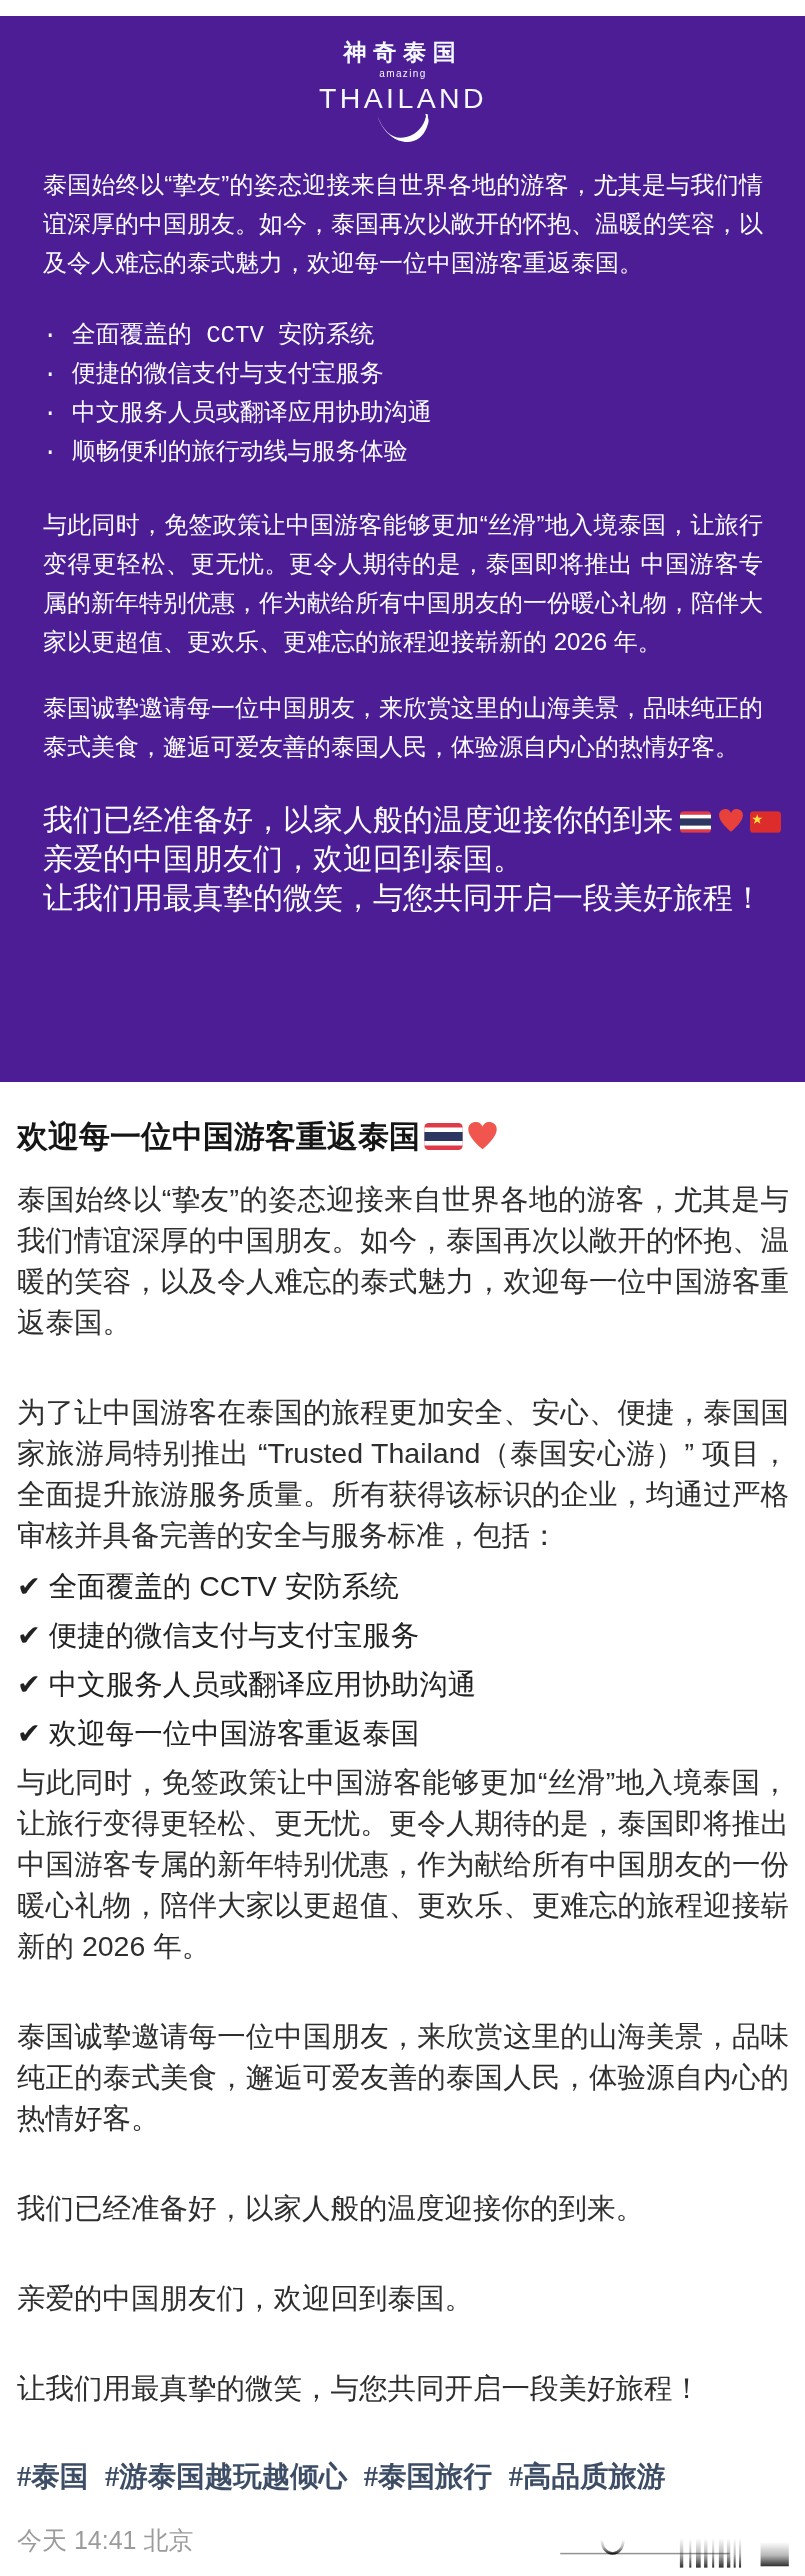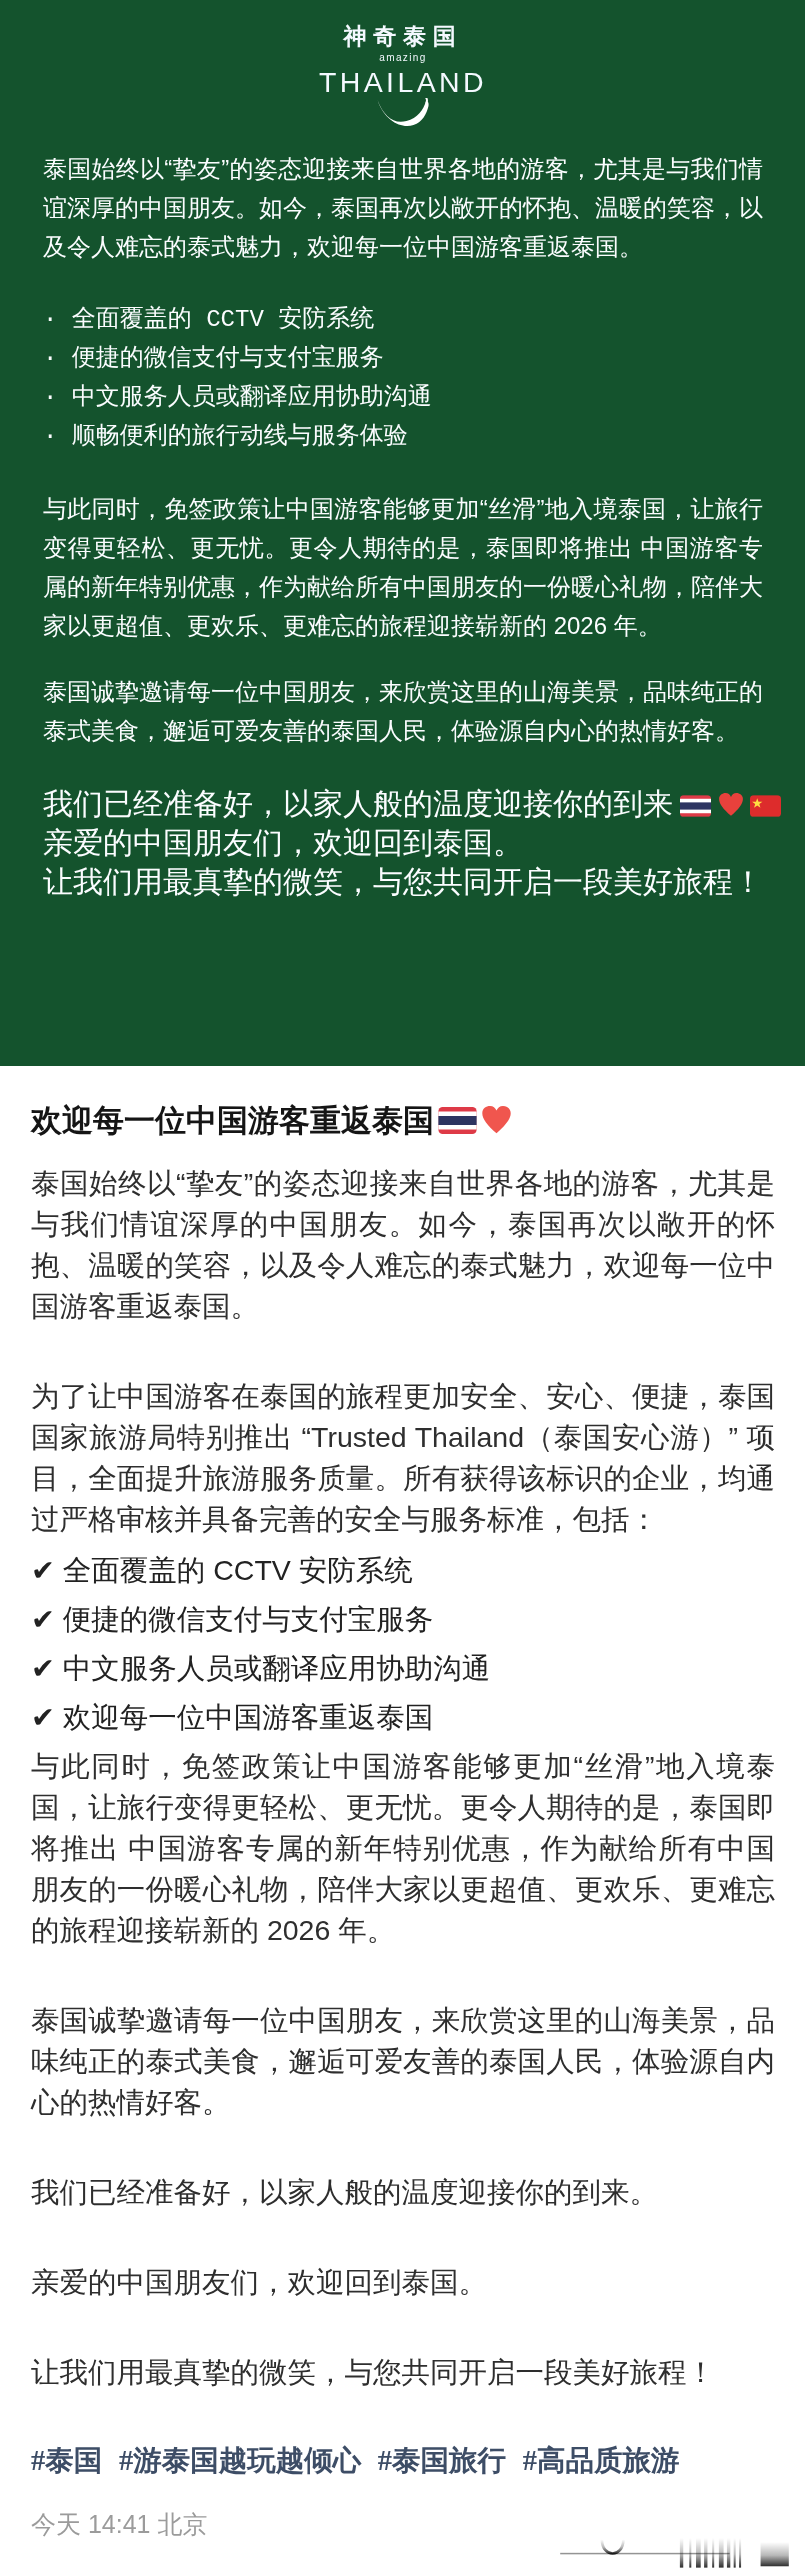--- a/index.html
+++ b/index.html
@@ -14,23 +14,24 @@
     height:2576px;
     overflow:hidden;
     background:#ffffff;
   }
 
   
   .card{
     box-sizing:border-box;
     width:806px;
     height:1066px;
-    background:#14532d;
+    background:#4c1d95;
     padding:23px 43px 0;
     overflow:hidden;
+    margin-top:16px;
   }
   .logo{
     text-align:center;
     color:#f4f9ff;
     margin-bottom:20.3px;
   }
   .logo-cn{font-size:23px;line-height:26px;letter-spacing:6.8px;font-weight:600;}
   .logo-amazing{font-size:10px;line-height:17.6px;letter-spacing:1.4px;font-weight:400;}
   .logo-thailand{font-size:28.5px;line-height:31px;letter-spacing:3.4px;font-weight:500;}
   .logo-smile{display:block;margin:0 auto;height:31px;}
@@ -56,21 +57,21 @@
     font-size:30px;
     line-height:39px;
     white-space:nowrap;
     font-family:Liberation Serif, serif;
   }
   .inline-ico{display:inline-block;vertical-align:-2.7px;margin-left:6.8px;}
 
   
   .content{
     box-sizing:border-box;
-    padding:35px 31px 0;
+    padding:35px 17px 0;
   }
   .post-title{
     margin:0 0 23px;
     font-size:31px;
     line-height:39px;
     font-weight:700;
     color:#151515;
   }
   .post-title .inline-ico{vertical-align:-3.4px;margin-left:4.1px;}
   .bp{

